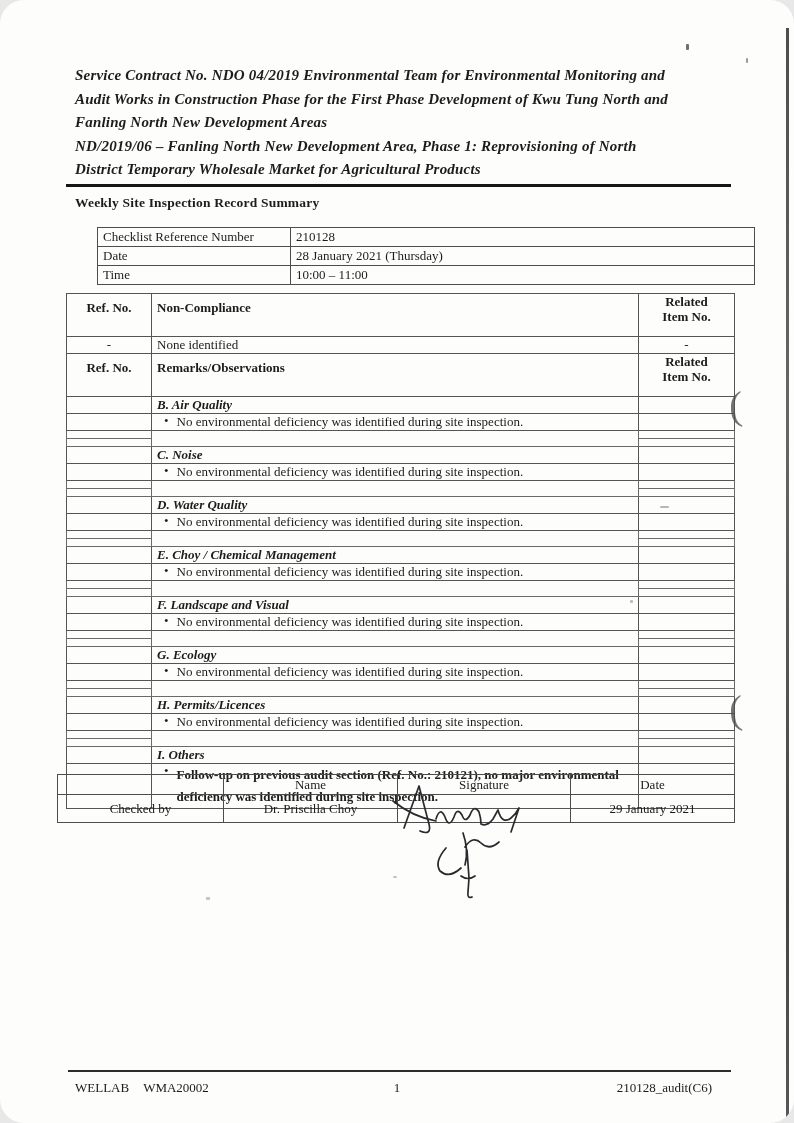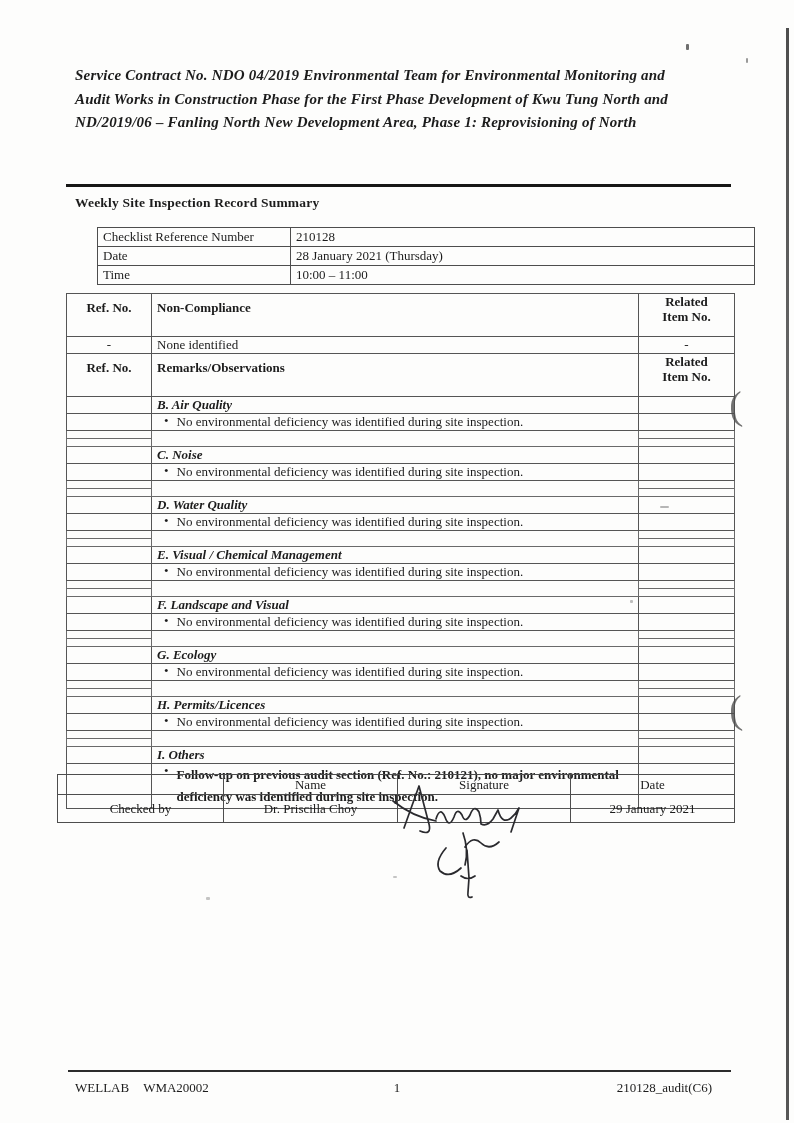--- a/index.html
+++ b/index.html
@@ -1,19 +1,19 @@
 <!DOCTYPE html>
 <html><head>
 <meta charset="utf-8">
 <style>
   html,body{margin:0;padding:0;background:#e8e8e8;}
   .page{
     position:relative; width:794px; height:1123px; margin:0 auto;
     background:#fdfdfc; overflow:hidden;
-    font-family:"Liberation Serif", serif; color:#1c1c1c;
+    font-family:"Liberation Serif", serif; color:#1c1c1c;border-radius:24px;
   }
   
   .title-block{
     position:absolute; left:75px; top:64px; width:660px;
     font-size:15px; font-weight:bold; font-style:italic;
     line-height:23.6px; letter-spacing:0.2px; white-space:nowrap;
   }
   .hr-thick{position:absolute; left:66px; top:184px; width:665px; height:3px; background:#161616;}
   .section-title{position:absolute; left:75px; top:195px; font-size:13.5px; font-weight:bold; letter-spacing:0.2px;}
 
@@ -66,21 +66,23 @@
   .speck{position:absolute; background:#6f6f6f; border-radius:1px;}
 </style>
 </head>
 <body>
 
 <div class="page">
 
   <div class="title-block">
     <div>Service Contract No. NDO 04/2019 Environmental Team for Environmental Monitoring and</div>
     <div>Audit Works in Construction Phase for the First Phase Development of Kwu Tung North and</div>
+    <div>Fanling North New Development Areas</div>
     <div>ND/2019/06 – Fanling North New Development Area, Phase 1: Reprovisioning of North</div>
+    <div>District Temporary Wholesale Market for Agricultural Products</div>
   </div>
   <div class="hr-thick"></div>
   <div class="section-title">Weekly Site Inspection Record Summary</div>
 
   <table class="info">
     <tbody>
         <tr>
       <td class="c1">Checklist Reference Number</td>
       <td>210128</td>
     </tr>
@@ -176,21 +178,21 @@
           <td rowspan="2"></td>
           <td class="c3"></td>
         </tr>
     <tr class="sp" style="height:8px">
           <td class="c1"></td>
           <td class="c3"></td>
         </tr>
 
     <tr class="heading" style="height:16px">
       <td class="c1"></td>
-          <td>E. Visual / Chemical Management</td>
+          <td>E. Choy / Chemical Management</td>
           <td class="c3"></td>
     </tr>
     <tr style="height:17px">
       <td class="c1"></td>
       <td class="bullet-cell"><span class="b">•</span><span>No environmental deficiency was identified during site inspection.</span></td>
       <td class="c3"></td>
     </tr>
     <tr class="sp" style="height:8px">
           <td class="c1"></td>
           <td rowspan="2"></td>

